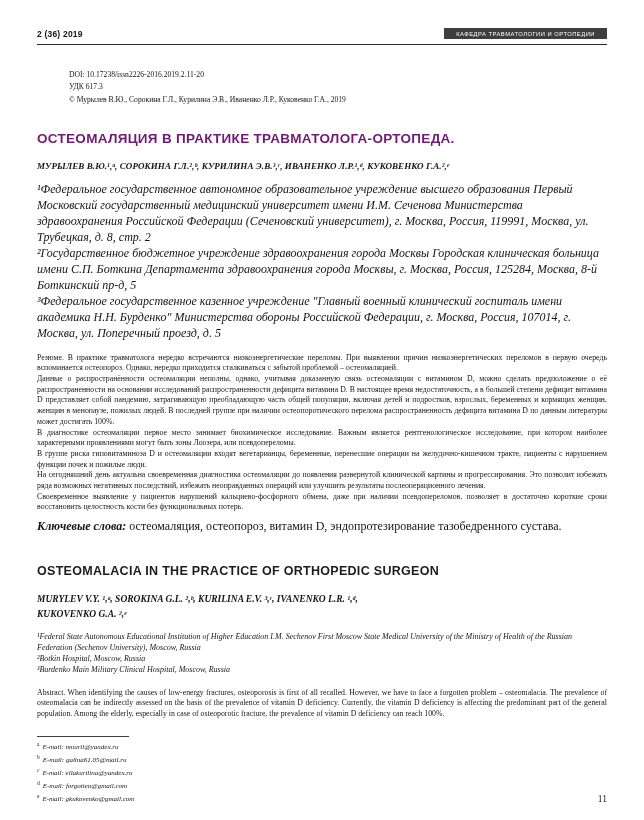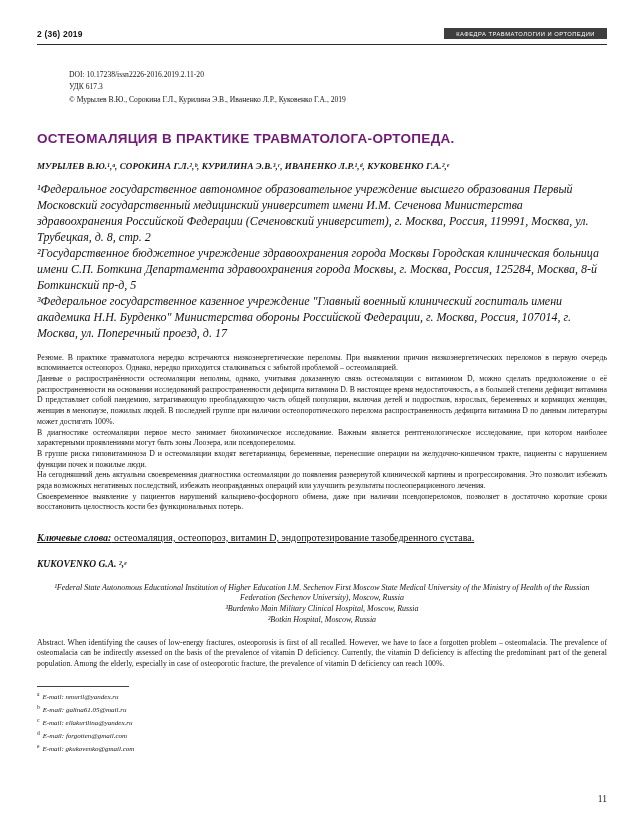--- a/index.html
+++ b/index.html
@@ -26,29 +26,29 @@
   
   .ru-title{margin-top:24px;
        font-family:"Liberation Sans","DejaVu Sans",sans-serif;
        font-weight:700;font-size:13.5px;line-height:1.35;letter-spacing:0.3px;color:#701a75;}
   .ru-authors{margin-top:13px;font-weight:bold;font-style:italic;font-size:9px;letter-spacing:0.1px;}
   .affils{margin-top:11px;font-style:italic;font-size:12px;line-height:1.33;}
   .affils p{margin:0;}
   
   .abstract{margin-top:11px;font-size:7.8px;line-height:1.37;text-align:justify;}
   .abstract p{margin:0;}
-  .keywords{margin-top:19px;font-size:10px;text-align:justify;text-decoration:underline;}
+  .keywords{margin-top:6px;font-size:12px;text-align:justify;}
   .kw-label{font-weight:bold;font-style:italic;}
   
   .en-title{margin-top:30px;
        font-family:"Liberation Sans","DejaVu Sans",sans-serif;
        font-weight:700;font-size:12.5px;letter-spacing:0.3px;color:#1c1c1c;}
   .en-authors{margin-top:14px;font-weight:bold;font-style:italic;font-size:9.5px;line-height:1.55;}
   .en-authors div{margin:0;}
-  .en-affils{margin-top:11px;font-style:italic;font-size:8px;line-height:1.35;text-align:center;}
+  .en-affils{margin-top:11px;font-style:italic;font-size:8px;line-height:1.35;}
   .en-affils p{margin:0;}
   .en-abstract{margin-top:12px;font-size:7.8px;line-height:1.37;text-align:justify;}
   
   .footnotes{margin-top:16px;}
   .fn-rule{width:92px;border-top:1px solid #444;margin-bottom:3px;}
   .fn-line{font-size:7px;font-style:italic;line-height:1.55;}
   .fn-line sup{font-style:normal;font-size:5.5px;margin-right:3px;}
   
   .page-number{position:absolute;bottom:16px;right:37px;
        font-weight:normal;font-size:9.5px;}
@@ -71,45 +71,47 @@
 
   <div class="ru-title">
     <div>ОСТЕОМАЛЯЦИЯ В ПРАКТИКЕ ТРАВМАТОЛОГА-ОРТОПЕДА.</div>
   </div>
 
   <div class="ru-authors">МУРЫЛЕВ В.Ю.¹,ᵃ, СОРОКИНА Г.Л.²,ᵇ, КУРИЛИНА Э.В.³,ᶜ, ИВАНЕНКО Л.Р.¹,ᵈ, КУКОВЕНКО Г.А.²,ᵉ</div>
 
   <div class="affils">
     <p>¹Федеральное государственное автономное образовательное учреждение высшего образования Первый Московский государственный медицинский университет имени И.М. Сеченова Министерства здравоохранения Российской Федерации (Сеченовский университет), г. Москва, Россия, 119991, Москва, ул. Трубецкая, д. 8, стр. 2</p>
     <p>²Государственное бюджетное учреждение здравоохранения города Москвы Городская клиническая больница имени С.П. Боткина Департамента здравоохранения города Москвы, г. Москва, Россия, 125284, Москва, 8-й Боткинский пр-д, 5</p>
-    <p>³Федеральное государственное казенное учреждение "Главный военный клинический госпиталь имени академика Н.Н. Бурденко" Министерства обороны Российской Федерации, г. Москва, Россия, 107014, г. Москва, ул. Поперечный проезд, д. 17</p>
+    <p>³Федеральное государственное казенное учреждение "Главный военный клинический госпиталь имени академика Н.Н. Бурденко" Министерства обороны Российской Федерации, г. Москва, Россия, 107014, г. Москва, ул. Поперечный проезд, д. 5</p>
   </div>
 
   <div class="abstract">
     <p>Резюме. В практике травматолога нередко встречаются низкоэнергетические переломы. При выявлении причин низкоэнергетических переломов в первую очередь вспоминается остеопороз. Однако, нередко приходится сталкиваться с забытой проблемой – остеомаляцией.</p>
     <p>Данные о распространённости остеомаляции неполны, однако, учитывая доказанную связь остеомаляции с витамином D, можно сделать предположение о её распространенности на основании исследований распространенности дефицита витамина D. В настоящее время недостаточность, а в большей степени дефицит витамина D представляет собой пандемию, затрагивающую преобладающую часть общей популяции, включая детей и подростков, взрослых, беременных и кормящих женщин, женщин в менопаузе, пожилых людей. В последней группе при наличии остеопоротического перелома распространенность дефицита витамина D по данным литературы может достигать 100%.</p>
     <p>В диагностике остеомаляции первое место занимает биохимическое исследование. Важным является рентгенологическое исследование, при котором наиболее характерными проявлениями могут быть зоны Лоозера, или псевдопереломы.</p>
     <p>В группе риска гиповитаминоза D и остеомаляции входят вегетарианцы, беременные, перенесшие операции на желудочно-кишечном тракте, пациенты с нарушением функции почек и пожилые люди.</p>
     <p>На сегодняшний день актуальна своевременная диагностика остеомаляции до появления развернутой клинической картины и прогрессирования. Это позволит избежать ряда возможных негативных последствий, избежать неоправданных операций или улучшить результаты послеоперационного лечения.</p>
     <p>Своевременное выявление у пациентов нарушений кальциево-фосфорного обмена, даже при наличии псевдопереломов, позволяет в достаточно короткие сроки восстановить целостность кости без функциональных потерь.</p>
   </div>
 
   <div class="keywords">
     <span class="kw-label">Ключевые слова:</span><span> остеомаляция, остеопороз, витамин D, эндопротезирование тазобедренного сустава.</span>
   </div>
 
+  <div class="en-title">OSTEOMALACIA IN THE PRACTICE OF ORTHOPEDIC SURGEON</div>
 
   <div class="en-authors">
+    <div>MURYLEV V.Y. ¹,ᵃ, SOROKINA G.L. ²,ᵇ, KURILINA E.V. ³,ᶜ, IVANENKO L.R. ¹,ᵈ,</div>
     <div>KUKOVENKO G.A. ²,ᵉ</div>
   </div>
 
   <div class="en-affils">
     <p>¹Federal State Autonomous Educational Institution of Higher Education I.M. Sechenov First Moscow State Medical University of the Ministry of Health of the Russian Federation (Sechenov University), Moscow, Russia</p>
+    <p>²Botkin Hospital, Moscow, Russia</p>
     <p>³Burdenko Main Military Clinical Hospital, Moscow, Russia</p>
-    <p>²Botkin Hospital, Moscow, Russia</p>
   </div>
 
   <div class="en-abstract">Abstract. When identifying the causes of low-energy fractures, osteoporosis is first of all recalled. However, we have to face a forgotten problem – osteomalacia. The prevalence of osteomalacia can be indirectly assessed on the basis of the prevalence of vitamin D deficiency. Currently, the vitamin D deficiency is affecting the predominant part of the general population. Among the elderly, especially in case of osteoporotic fracture, the prevalence of vitamin D deficiency can reach 100%.</div>
 
   <div class="footnotes">
     <div class="fn-rule"></div>
     <div class="fn-line"><sup>a</sup><span>E-mail: nmuril@yandex.ru</span></div>
     <div class="fn-line"><sup>b</sup><span>E-mail: galina61.05@mail.ru</span></div>
     <div class="fn-line"><sup>c</sup><span>E-mail: ellakurilina@yandex.ru</span></div>
     <div class="fn-line"><sup>d</sup><span>E-mail: forgotten@gmail.com</span></div>

